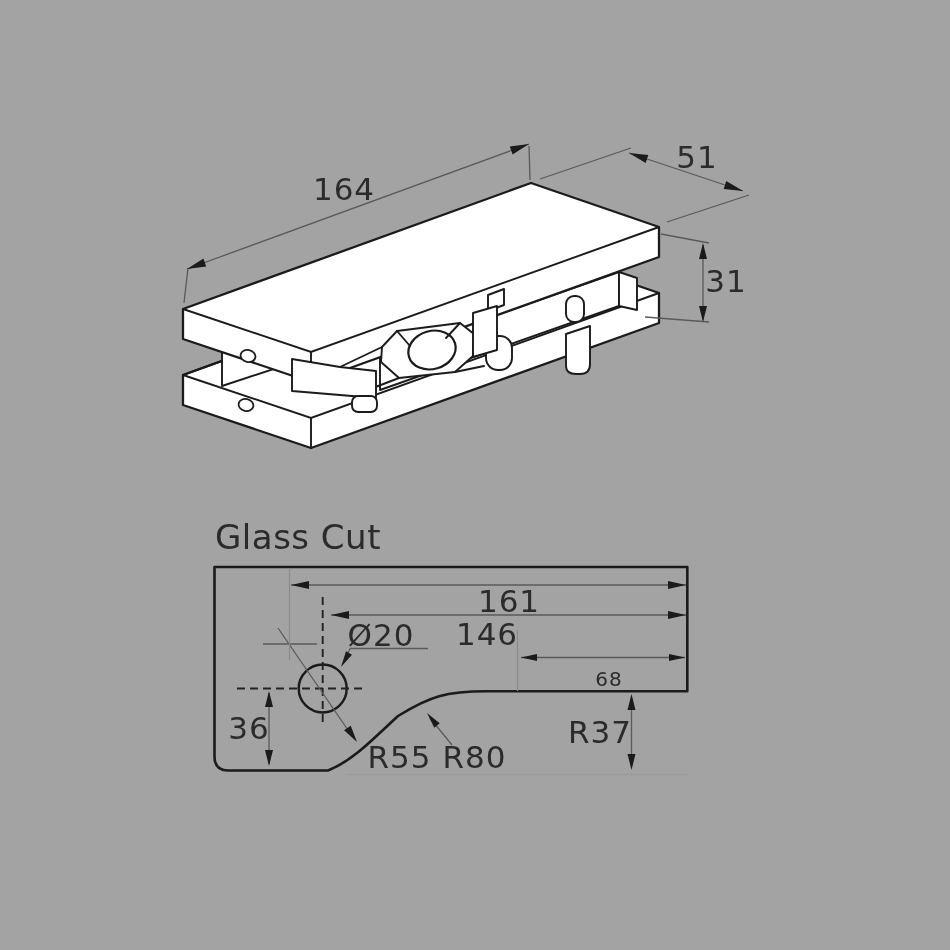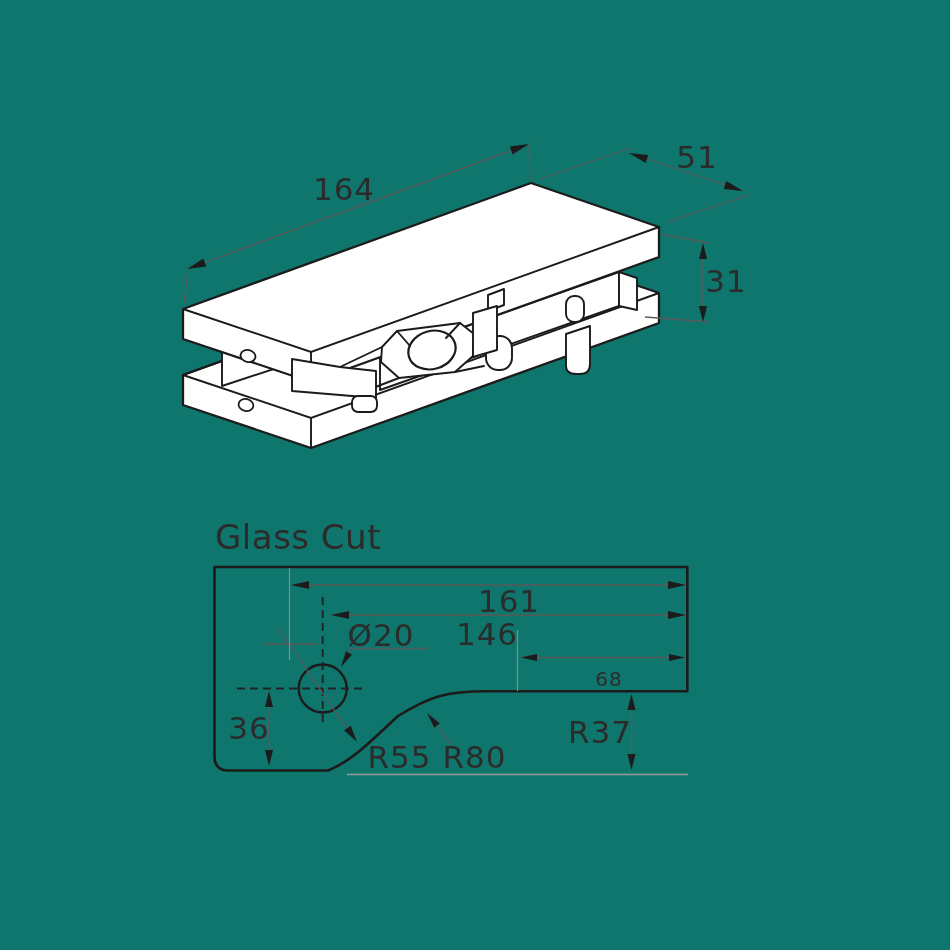--- a/index.html
+++ b/index.html
@@ -1,16 +1,16 @@
 <!DOCTYPE html>
 <html><head>
 <meta charset="utf-8">
 <style>
   html,body{margin:0;padding:0;background:#ffffff;}
-  .page{width:950px;height:950px;background:#0f766e;position:relative;overflow:hidden;
+  .page{width:950px;height:950px;background:#a3a3a3;position:relative;overflow:hidden;
         font-family:"DejaVu Sans","Liberation Sans",sans-serif;}
   svg{display:block;}
   text{fill:#2b2b2b;letter-spacing:1px;}
   .dimtxt{font-size:31px;}
   .dimtxt-sm{font-size:20px;}
   .title{font-size:34px;letter-spacing:0.5px;}
   .outline{fill:none;stroke:#1b1b1b;stroke-width:2.6;stroke-linejoin:round;}
   .plate{fill:#ffffff;stroke:#1b1b1b;stroke-width:2.3;stroke-linejoin:round;}
   .mech{fill:#ffffff;stroke:#1b1b1b;stroke-width:1.9;stroke-linejoin:round;}
   .mechline{fill:none;stroke:#1b1b1b;stroke-width:1.9;stroke-linecap:round;}

